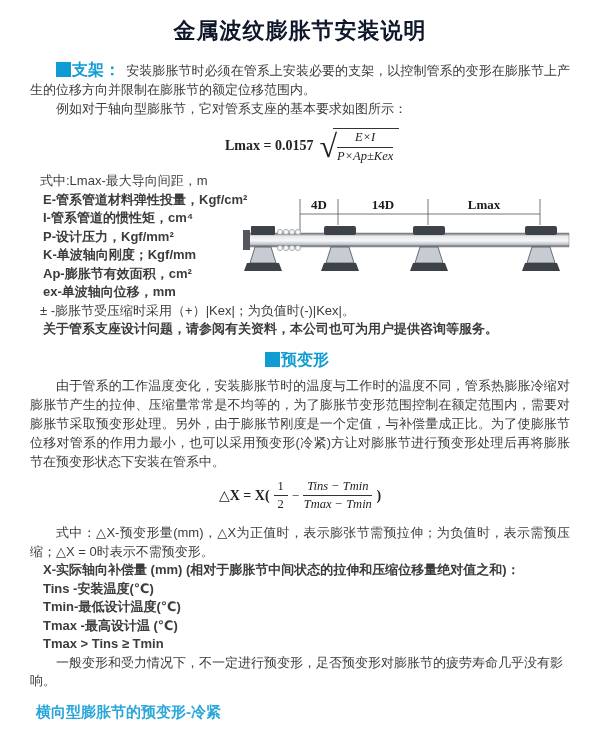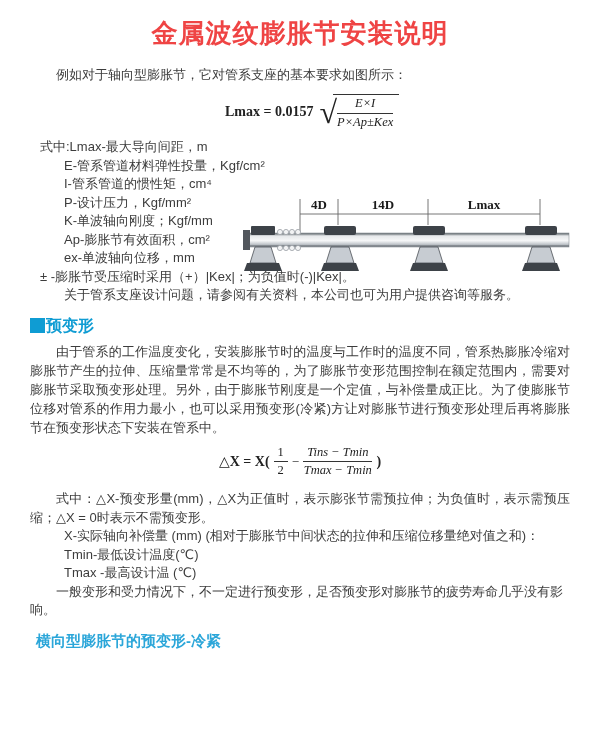--- a/index.html
+++ b/index.html
@@ -2,31 +2,31 @@
 <html><head>
 <meta charset="utf-8">
 <style>
   html,body{margin:0;padding:0;}
   body{
     width:600px;height:737px;background:#ffffff;position:relative;overflow:hidden;
     font-family:"Liberation Sans","DejaVu Sans",sans-serif;color:#3c3c3c;
   }
   .page{padding:0 30px;}
   .title{
-    text-align:center;font-size:26px;font-weight:bold;color:#ef4444;
+    text-align:center;font-size:22px;font-weight:bold;color:#0f172a;
     margin:16px 0 14px 0;letter-spacing:1px;
   }
   p{font-size:13px;line-height:19px;margin:0;}
   .j{text-align:justify;}
   .ind{text-indent:26px;}
   .ml10{margin-left:10px;}
-  .ml25{margin-left:34px;}
+  .ml25{margin-left:13px;font-weight:bold;}
   .sq{display:inline-block;width:15px;height:15px;background:#0f9cd3;vertical-align:-2px;margin-right:1px;}
   .hd-txt{font-size:16px;font-weight:bold;color:#0f9cd3;margin-right:6px;}
-  .sec-hd{margin:12px 0 6px 0;line-height:18px;}
+  .sec-hd{margin:12px 0 6px 0;line-height:18px;text-align:center;}
   .sub-hd{font-size:15px;font-weight:bold;color:#2ba6d9;margin:8px 0 6px 0;}
   .sub-hd.axial{margin-left:25px;margin-top:10px;}
   .sub-hd.lateral{margin-left:6px;margin-top:12px;}
 
   
   .formula{display:flex;align-items:center;font-family:"Liberation Serif","DejaVu Serif",serif;color:#222;}
   .formula1{margin:10px 0 8px 195px;}
   .f-lhs{font-weight:bold;font-size:14px;white-space:nowrap;}
   .sqrt-sym{font-size:32px;font-weight:normal;line-height:0;margin-left:6px;}
   .sqrt-body{display:inline-block;border-top:1.4px solid #333;padding:1px 6px 0 4px;margin-left:-4px;}
@@ -44,20 +44,21 @@
   .diag{position:absolute;left:243px;top:193px;}
   .diag text{font-family:"Liberation Serif","DejaVu Serif",serif;font-weight:bold;font-size:13px;fill:#1a1a1a;}
 </style>
 </head>
 <body>
 
 <div class="page">
 
   <h1 class="title">金属波纹膨胀节安装说明</h1>
 
+  <p class="j" style="text-indent:26px"><span><span class="sq"></span><span class="hd-txt">支架：</span></span><span>安装膨胀节时必须在管系上安装必要的支架，以控制管系的变形在膨胀节上产生的位移方向并限制在膨胀节的额定位移范围内。</span></p>
 
   <p class="ind">例如对于轴向型膨胀节，它对管系支座的基本要求如图所示：</p>
 
   <div class="formula formula1">
     <span class="f-lhs">Lmax = 0.0157</span>
     <span class="sqrt-sym">√</span>
       <span class="sqrt-body"><span class="frac"><span class="fn">E×I</span><span class="fd">P×Ap±Kex</span></span></span>
   </div>
 
   <div class="varrow">
@@ -87,22 +88,24 @@
     <span class="f-op">−</span>
     <span class="frac">
         <span class="fn">Tins − Tmin</span>
         <span class="fd">Tmax − Tmin</span>
       </span>
     <span class="f-mid">)</span>
   </div>
 
   <p class="j ind">式中：△X-预变形量(mm)，△X为正值时，表示膨张节需预拉伸；为负值时，表示需预压缩；△X = 0时表示不需预变形。</p>
   <p class="ml25 vargap">X-实际轴向补偿量 (mm) (相对于膨胀节中间状态的拉伸和压缩位移量绝对值之和)：</p>
+  <p class="ml25 vargap">Tins -安装温度(℃)</p>
   <p class="ml25 vargap">Tmin-最低设计温度(℃)</p>
   <p class="ml25 vargap">Tmax -最高设计温 (℃)</p>
+  <p class="ml25 vargap">Tmax &gt; Tins ≥ Tmin</p>
   <p class="ind vargap">一般变形和受力情况下，不一定进行预变形，足否预变形对膨胀节的疲劳寿命几乎没有影响。</p>
 
   <div class="sub-hd lateral">横向型膨胀节的预变形-冷紧</div>
 
 </div>
 
 <svg class="diag" width="330" height="92" viewBox="0 0 330 92">
   <defs>
     <linearGradient id="pg" x1="0" y1="0" x2="0" y2="1">
       <stop offset="0" stop-color="#8d9399"></stop>

